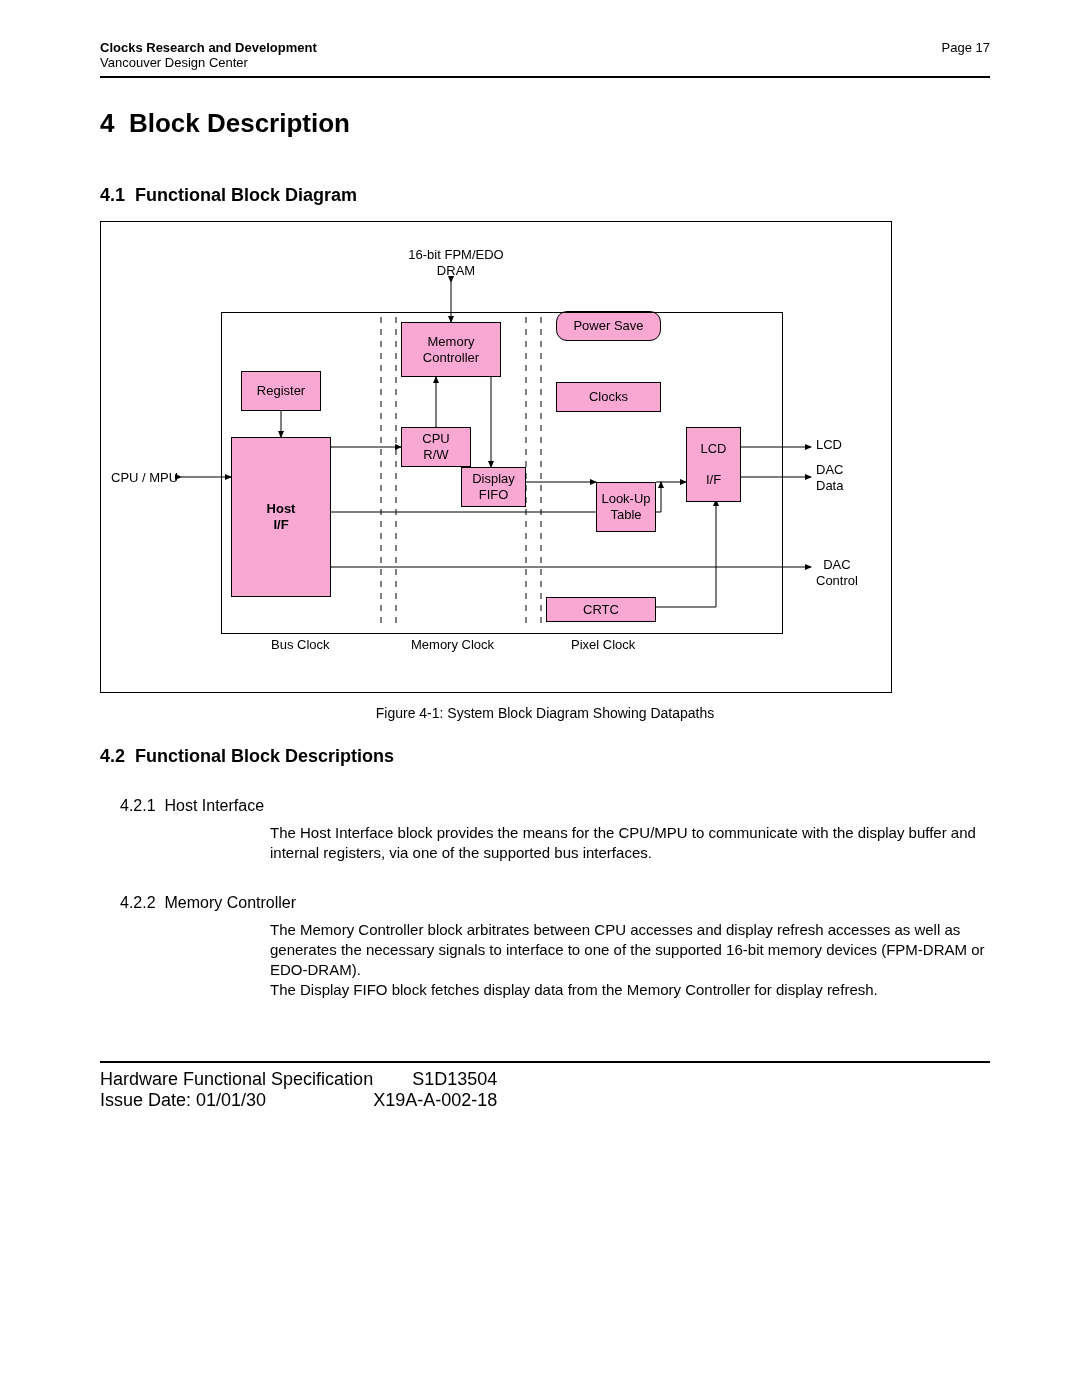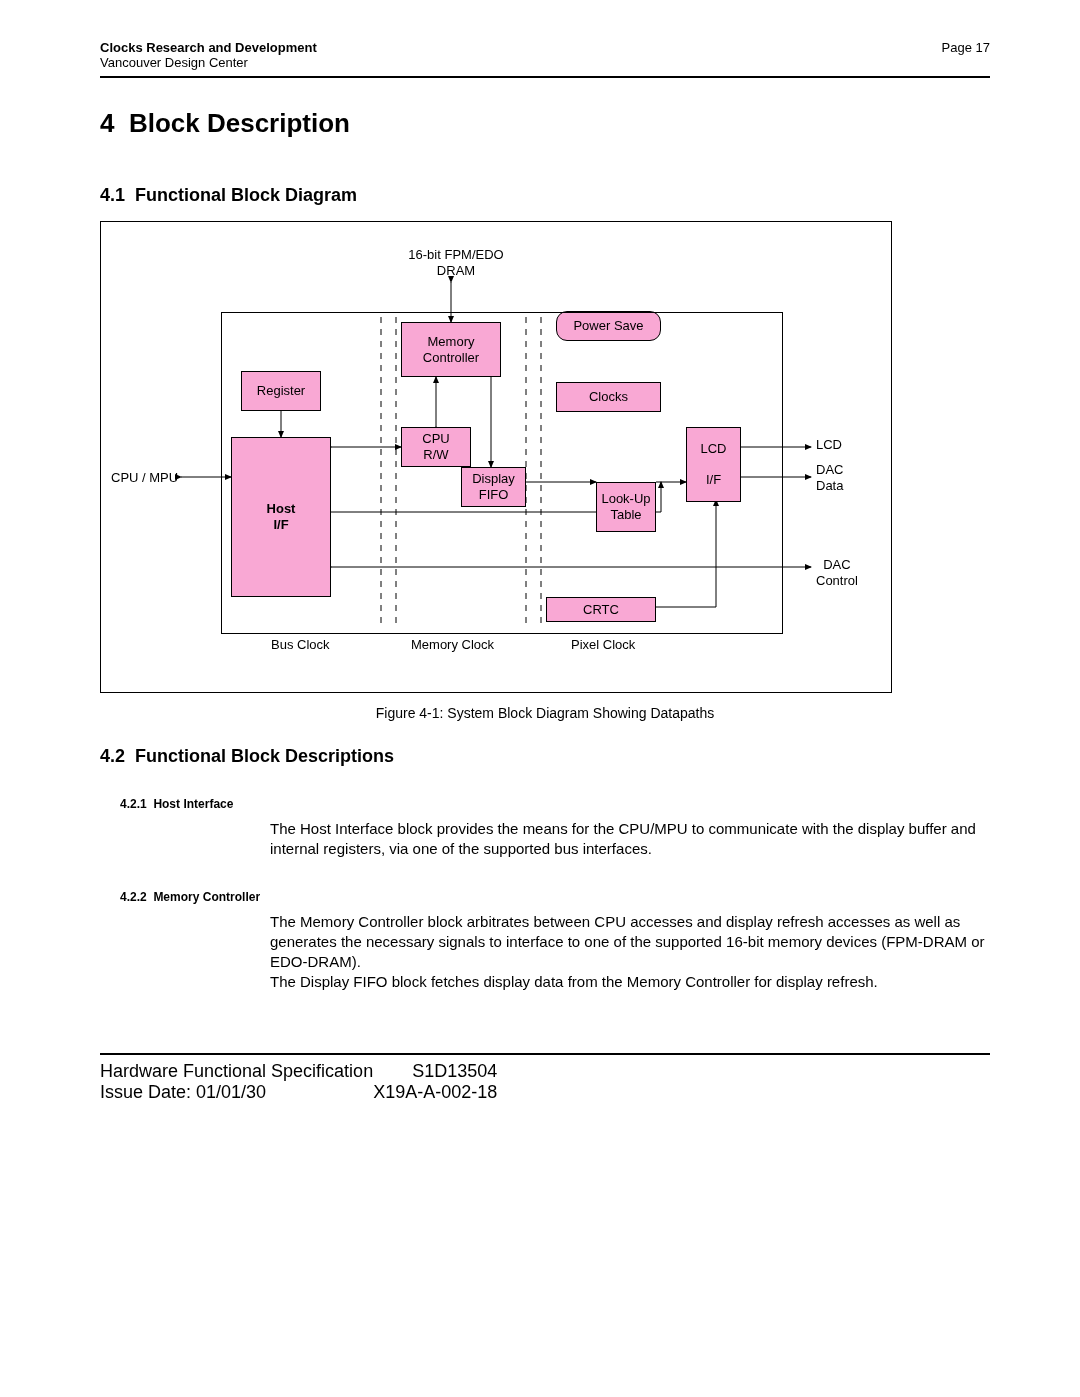--- a/index.html
+++ b/index.html
@@ -36,22 +36,22 @@
     font-size: 26px;
     font-weight: bold;
     margin: 0 0 46px 0;
   }
   h2.subsection {
     font-size: 18px;
     font-weight: bold;
     margin: 20px 0 15px 0;
   }
   h3.subsub {
-    font-size: 12px;
-    font-weight: bold;
+    font-size: 16px;
+    font-weight: normal;
     margin: 30px 0 8px 20px;
   }
   .bodytext {
     font-size: 15px;
     margin: 0 0 0 170px;
     line-height: 1.35;
   }
   .figure-caption {
     text-align: center;
     font-size: 14px;

